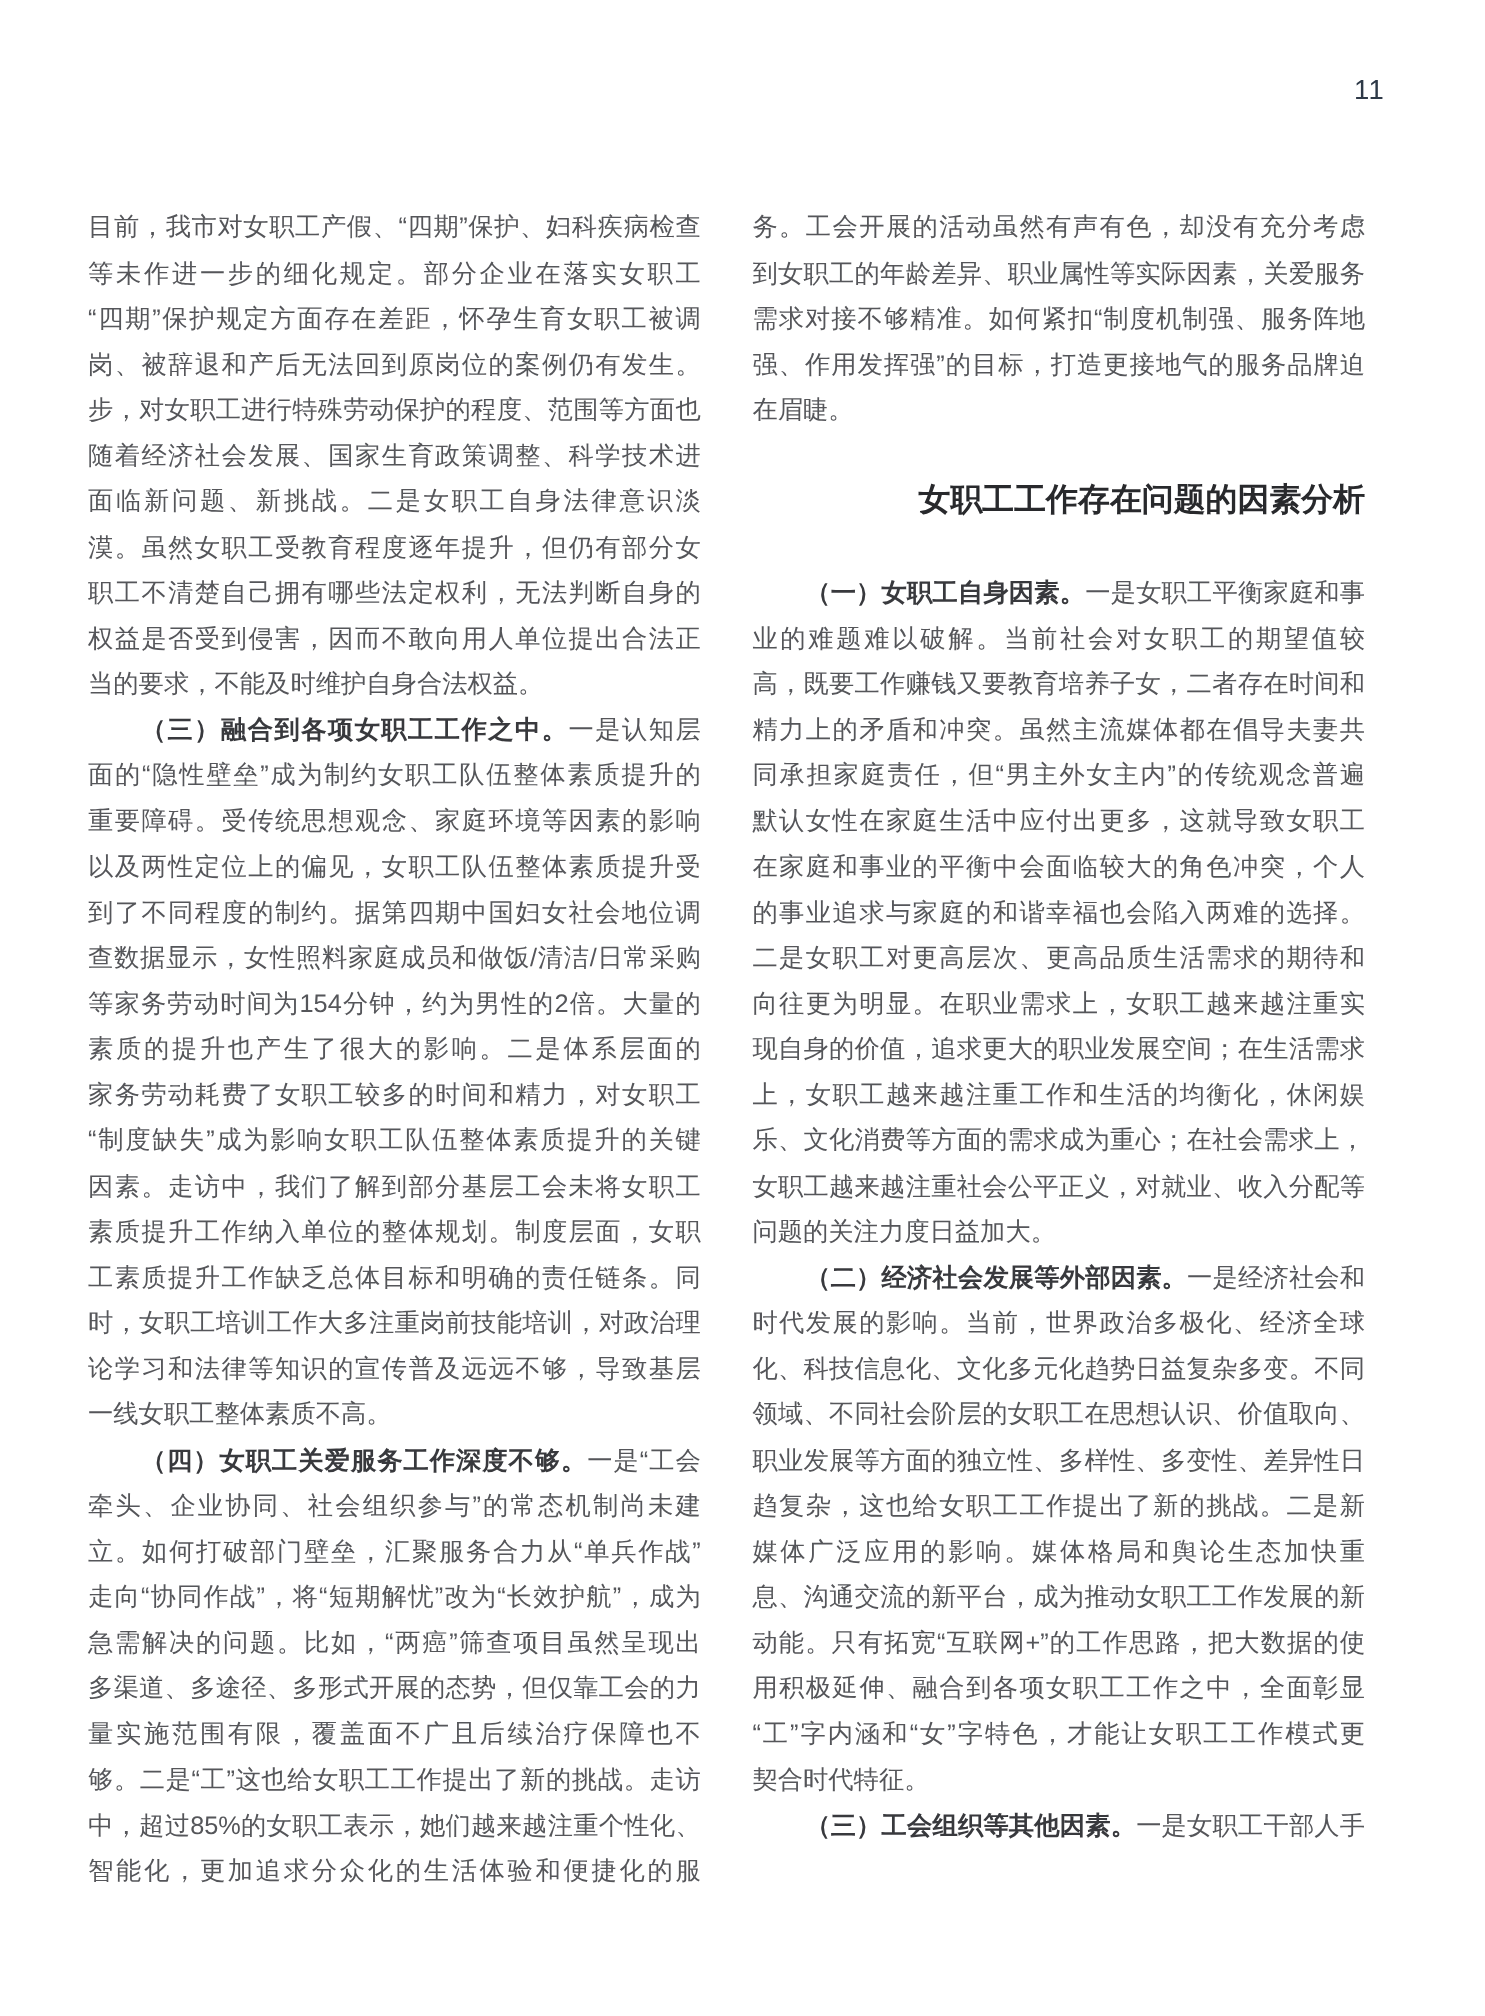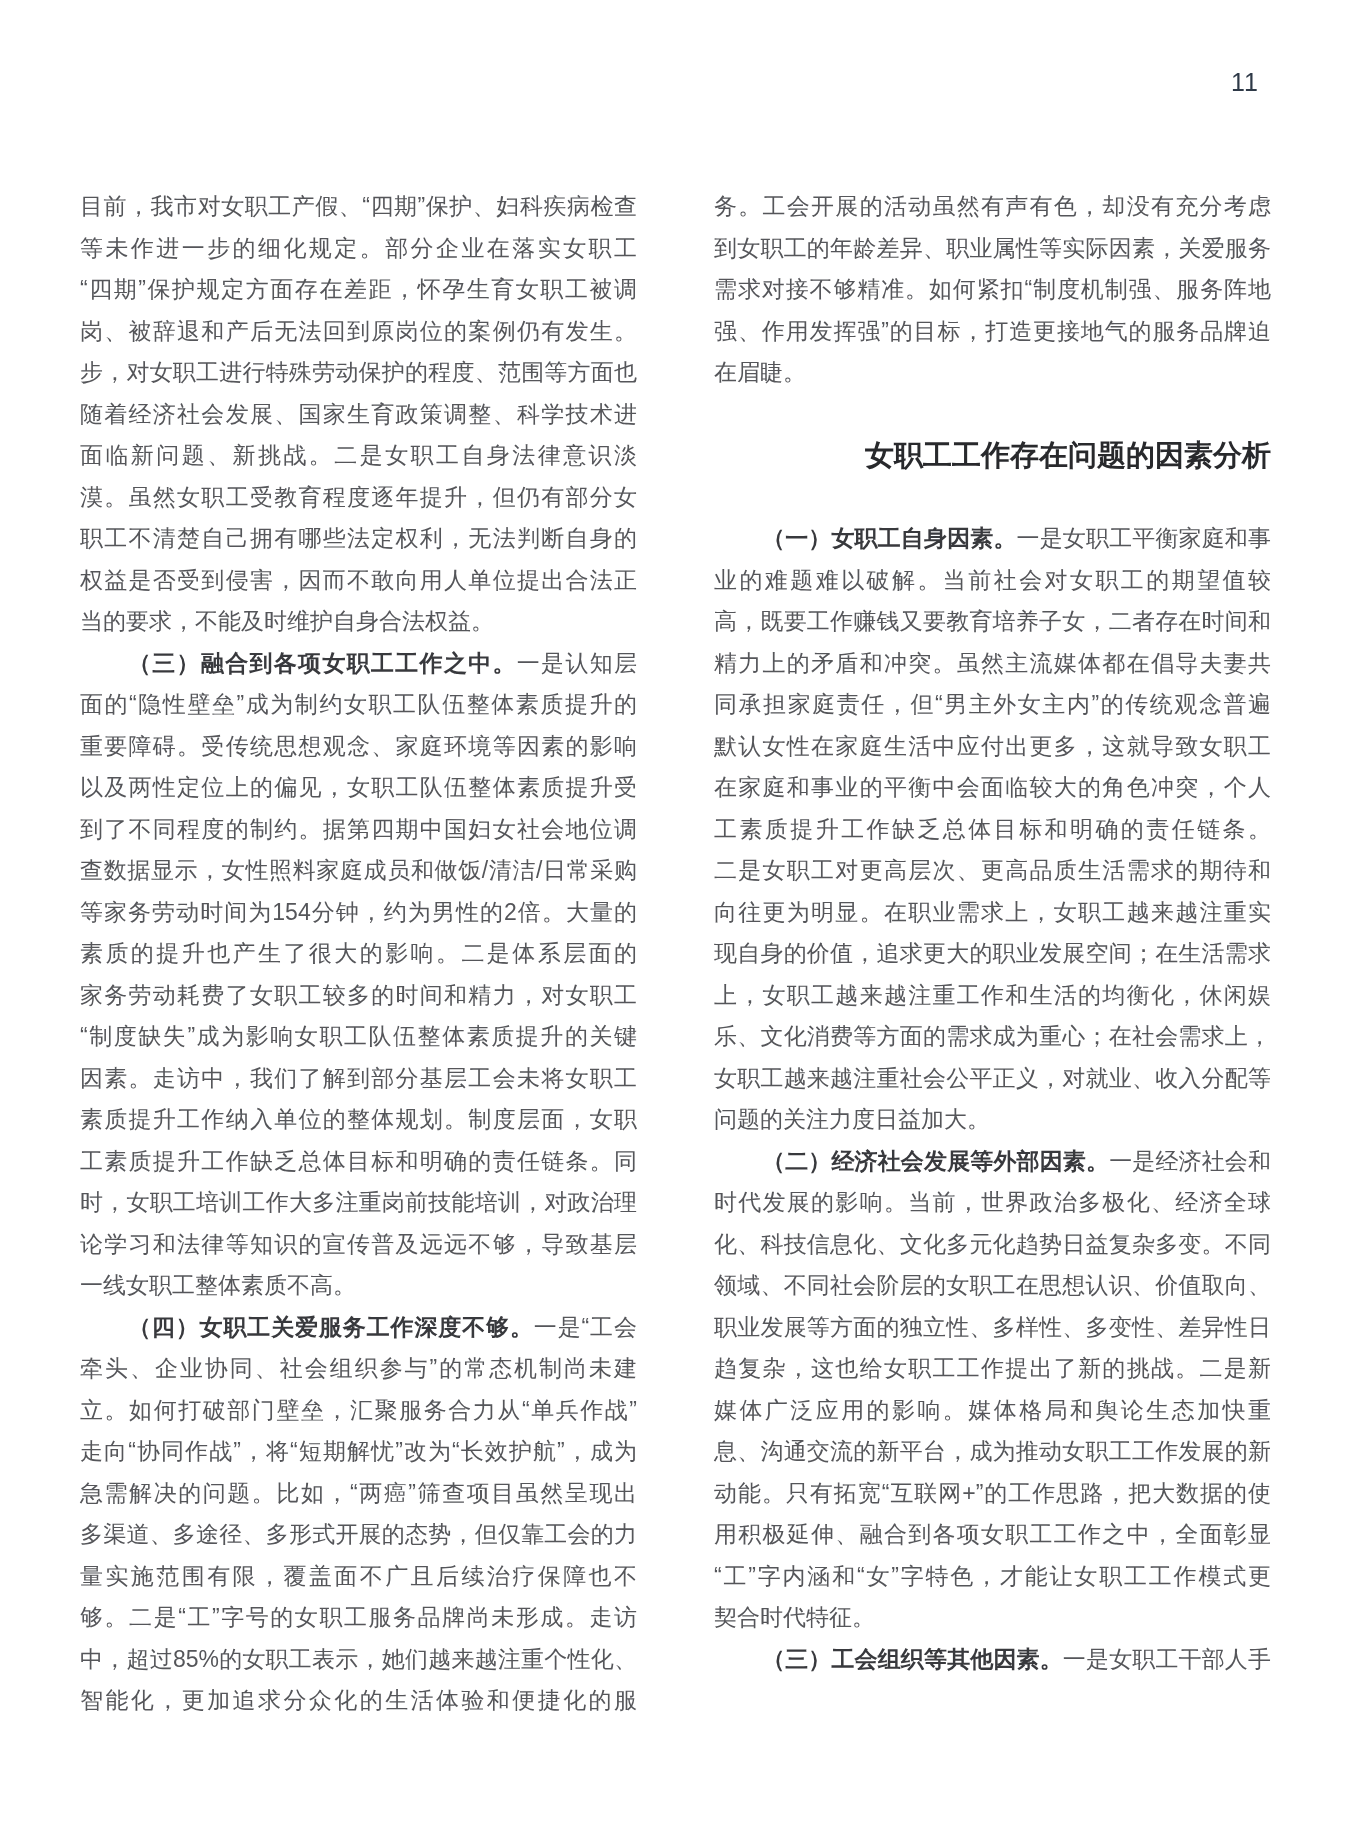--- a/index.html
+++ b/index.html
@@ -21,21 +21,21 @@
     line-height: 1;
     color: var(--pagenum-color, #2e3947);
     letter-spacing: 1px;
   }
   .column {
     position: absolute;
     top: 186px;
     width: 557px;
   }
   .col-left  { left: 80px; }
-  .col-right { left: 714px; }
+  .col-right { left: 684px; }
   .line {
     height: 41.5px;
     line-height: 41.5px;
     font-size: 23px;
     color: var(--body-color, #55565a);
     text-align: justify;
     text-align-last: justify;
     white-space: nowrap;
   }
   .line.flush { text-align-last: left; }
@@ -88,41 +88,41 @@
       <div class="line"><span class="seg">时，女职工培训工作大多注重岗前技能培训，对政治理</span></div>
       <div class="line"><span class="seg">论学习和法律等知识的宣传普及远远不够，导致基层</span></div>
       <div class="line flush"><span class="seg">一线女职工整体素质不高。</span></div>
       <div class="line indent"><span class="seg bold">（四）女职工关爱服务工作深度不够。</span><span class="seg">一是“工会</span></div>
       <div class="line"><span class="seg">牵头、企业协同、社会组织参与”的常态机制尚未建</span></div>
       <div class="line"><span class="seg">立。如何打破部门壁垒，汇聚服务合力从“单兵作战”</span></div>
       <div class="line"><span class="seg">走向“协同作战”，将“短期解忧”改为“长效护航”，成为</span></div>
       <div class="line"><span class="seg">急需解决的问题。比如，“两癌”筛查项目虽然呈现出</span></div>
       <div class="line"><span class="seg">多渠道、多途径、多形式开展的态势，但仅靠工会的力</span></div>
       <div class="line"><span class="seg">量实施范围有限，覆盖面不广且后续治疗保障也不</span></div>
-      <div class="line"><span class="seg">够。二是“工”字号的女职工服务品牌尚未形成。走访</span></div>
+      <div class="line"><span class="seg">够。二是“工”这也给女职工工作提出了新的挑战。走访</span></div>
       <div class="line"><span class="seg">中，超过85%的女职工表示，她们越来越注重个性化、</span></div>
       <div class="line"><span class="seg">智能化，更加追求分众化的生活体验和便捷化的服</span></div>
     </div>
   <div class="column col-right" id="col-right">
       <div class="line"><span class="seg">务。工会开展的活动虽然有声有色，却没有充分考虑</span></div>
       <div class="line"><span class="seg">到女职工的年龄差异、职业属性等实际因素，关爱服务</span></div>
       <div class="line"><span class="seg">需求对接不够精准。如何紧扣“制度机制强、服务阵地</span></div>
       <div class="line"><span class="seg">强、作用发挥强”的目标，打造更接地气的服务品牌迫</span></div>
       <div class="line flush"><span class="seg">在眉睫。</span></div>
       <div class="gap"></div>
       <div class="section-heading">女职工工作存在问题的因素分析</div>
       <div class="gap"></div>
       <div class="line indent"><span class="seg bold">（一）女职工自身因素。</span><span class="seg">一是女职工平衡家庭和事</span></div>
       <div class="line"><span class="seg">业的难题难以破解。当前社会对女职工的期望值较</span></div>
       <div class="line"><span class="seg">高，既要工作赚钱又要教育培养子女，二者存在时间和</span></div>
       <div class="line"><span class="seg">精力上的矛盾和冲突。虽然主流媒体都在倡导夫妻共</span></div>
       <div class="line"><span class="seg">同承担家庭责任，但“男主外女主内”的传统观念普遍</span></div>
       <div class="line"><span class="seg">默认女性在家庭生活中应付出更多，这就导致女职工</span></div>
       <div class="line"><span class="seg">在家庭和事业的平衡中会面临较大的角色冲突，个人</span></div>
-      <div class="line"><span class="seg">工素质提升工作缺乏总体目标和明确的责任链条。</span></div>
+      <div class="line"><span class="seg">的事业追求与家庭的和谐幸福也会陷入两难的选择。</span></div>
       <div class="line"><span class="seg">二是女职工对更高层次、更高品质生活需求的期待和</span></div>
       <div class="line"><span class="seg">向往更为明显。在职业需求上，女职工越来越注重实</span></div>
       <div class="line"><span class="seg">现自身的价值，追求更大的职业发展空间；在生活需求</span></div>
       <div class="line"><span class="seg">上，女职工越来越注重工作和生活的均衡化，休闲娱</span></div>
       <div class="line"><span class="seg">乐、文化消费等方面的需求成为重心；在社会需求上，</span></div>
       <div class="line"><span class="seg">女职工越来越注重社会公平正义，对就业、收入分配等</span></div>
       <div class="line flush"><span class="seg">问题的关注力度日益加大。</span></div>
       <div class="line indent"><span class="seg bold">（二）经济社会发展等外部因素。</span><span class="seg">一是经济社会和</span></div>
       <div class="line"><span class="seg">时代发展的影响。当前，世界政治多极化、经济全球</span></div>
       <div class="line"><span class="seg">化、科技信息化、文化多元化趋势日益复杂多变。不同</span></div>

